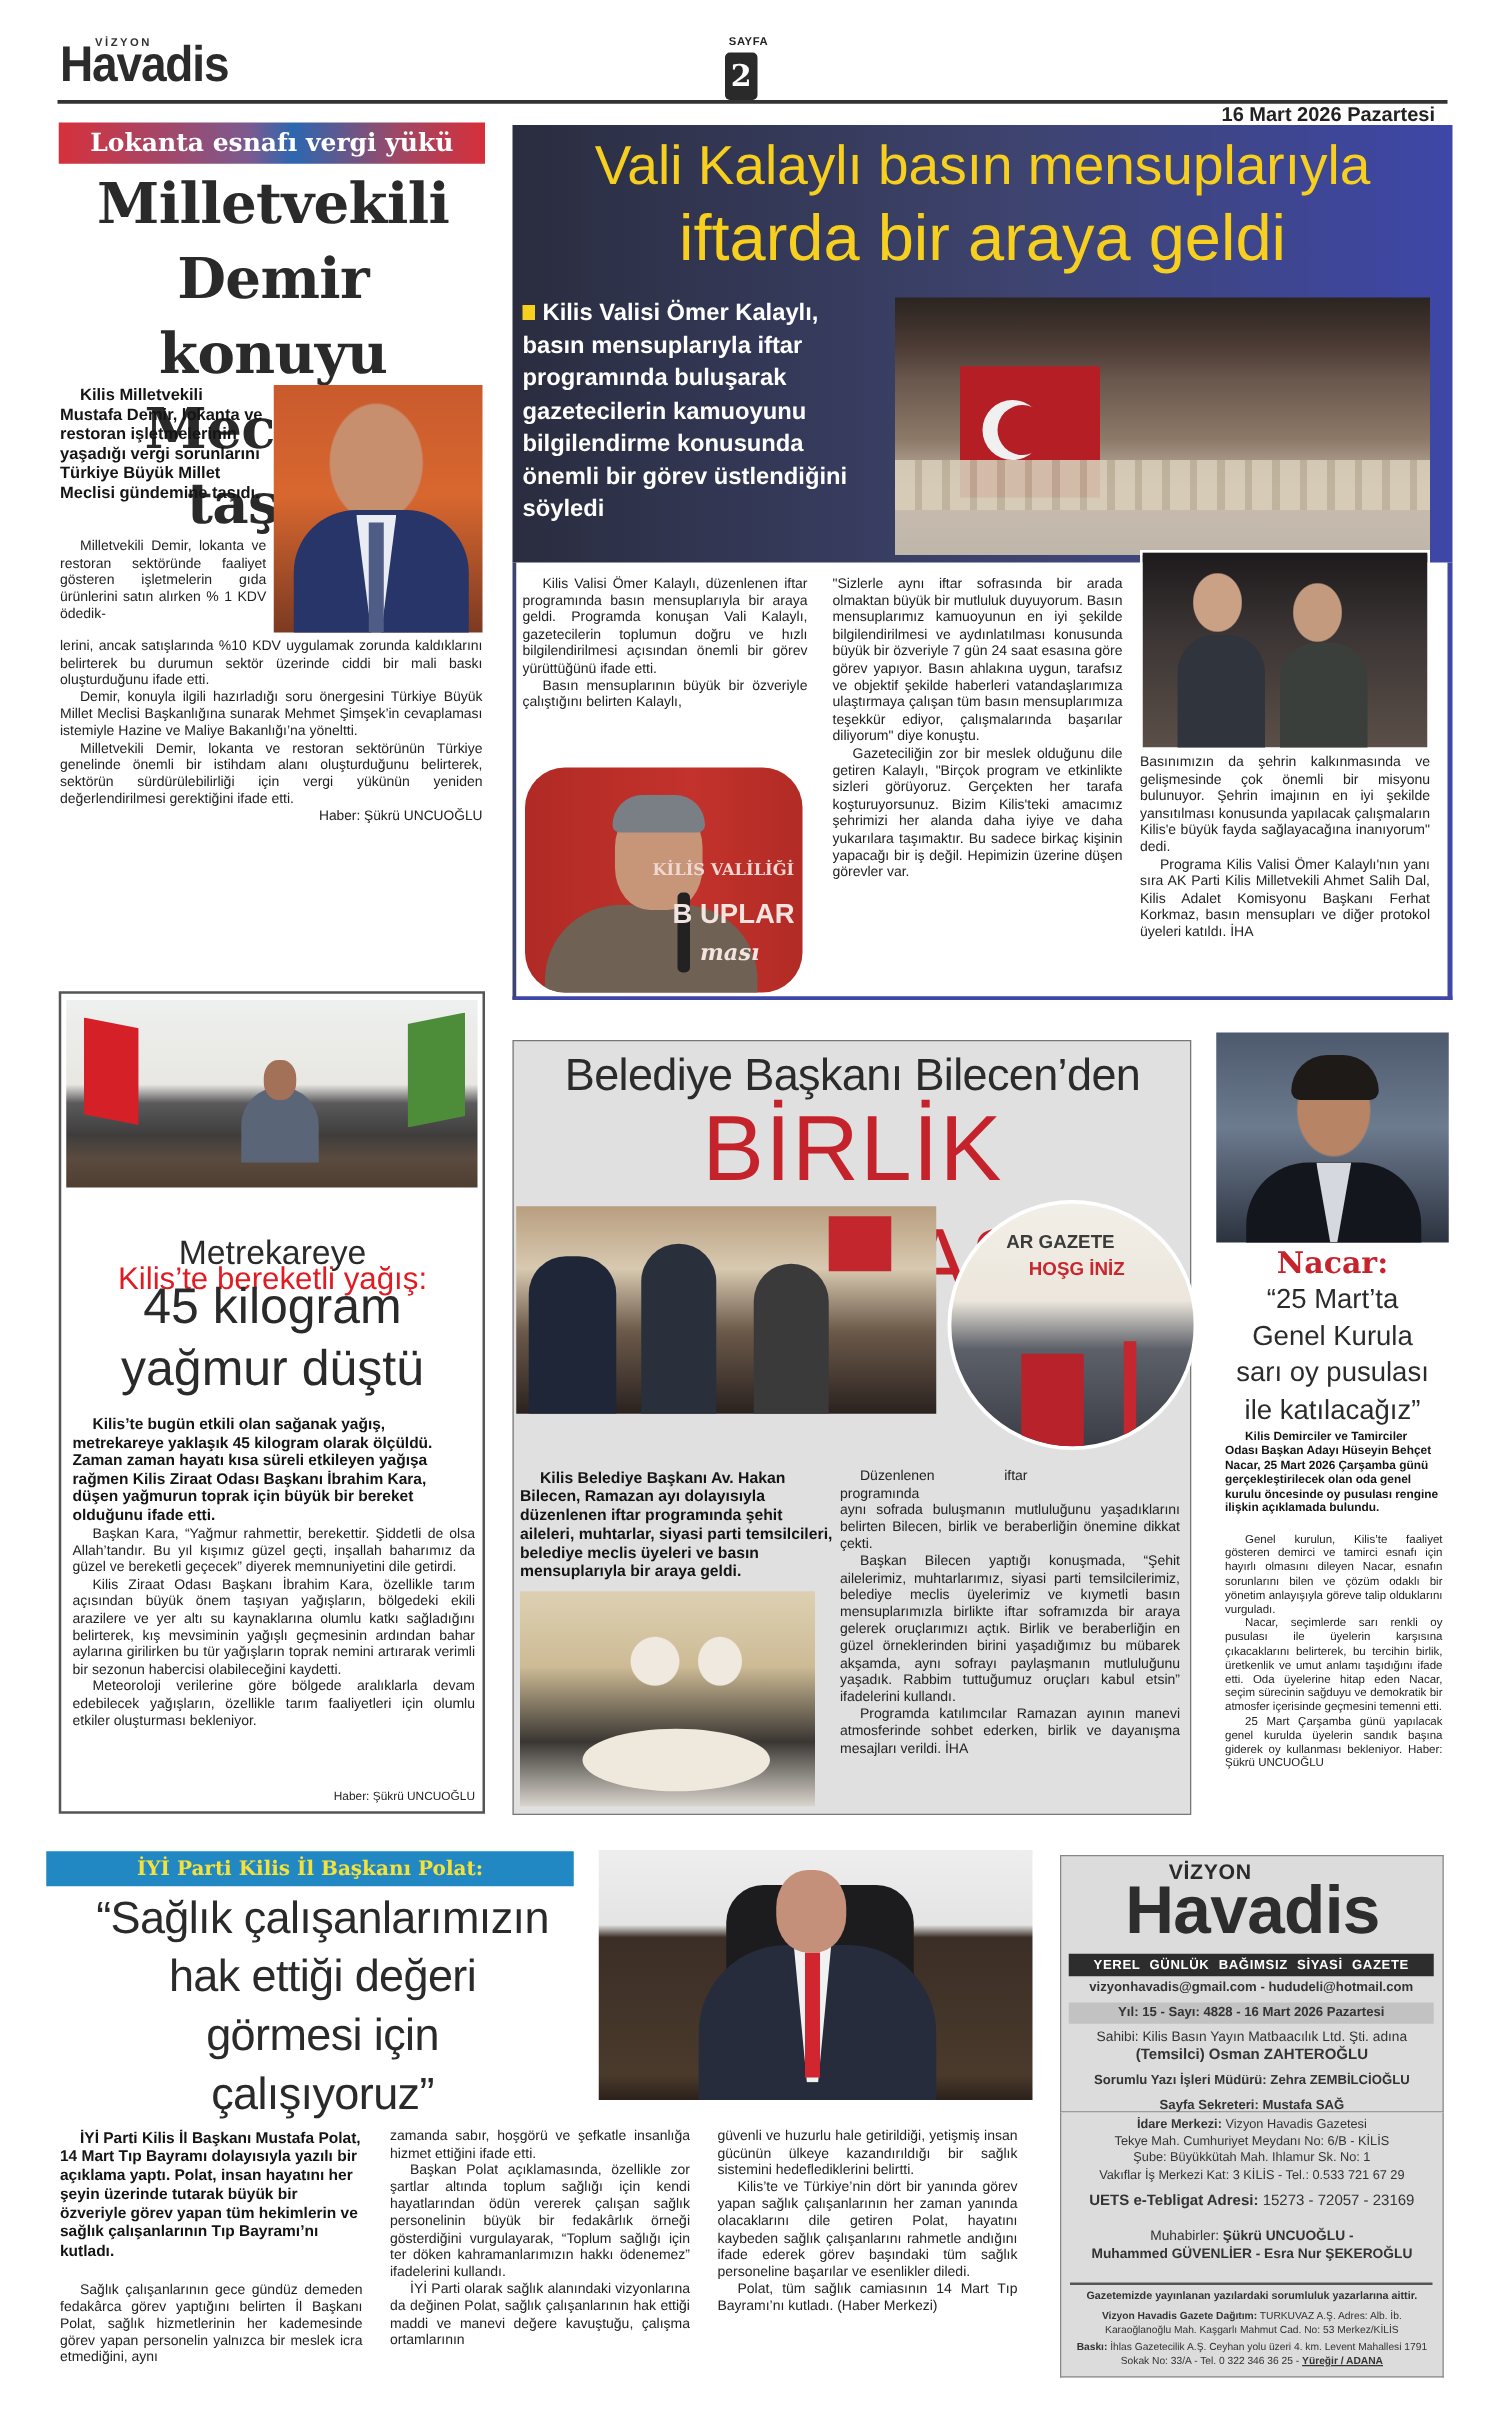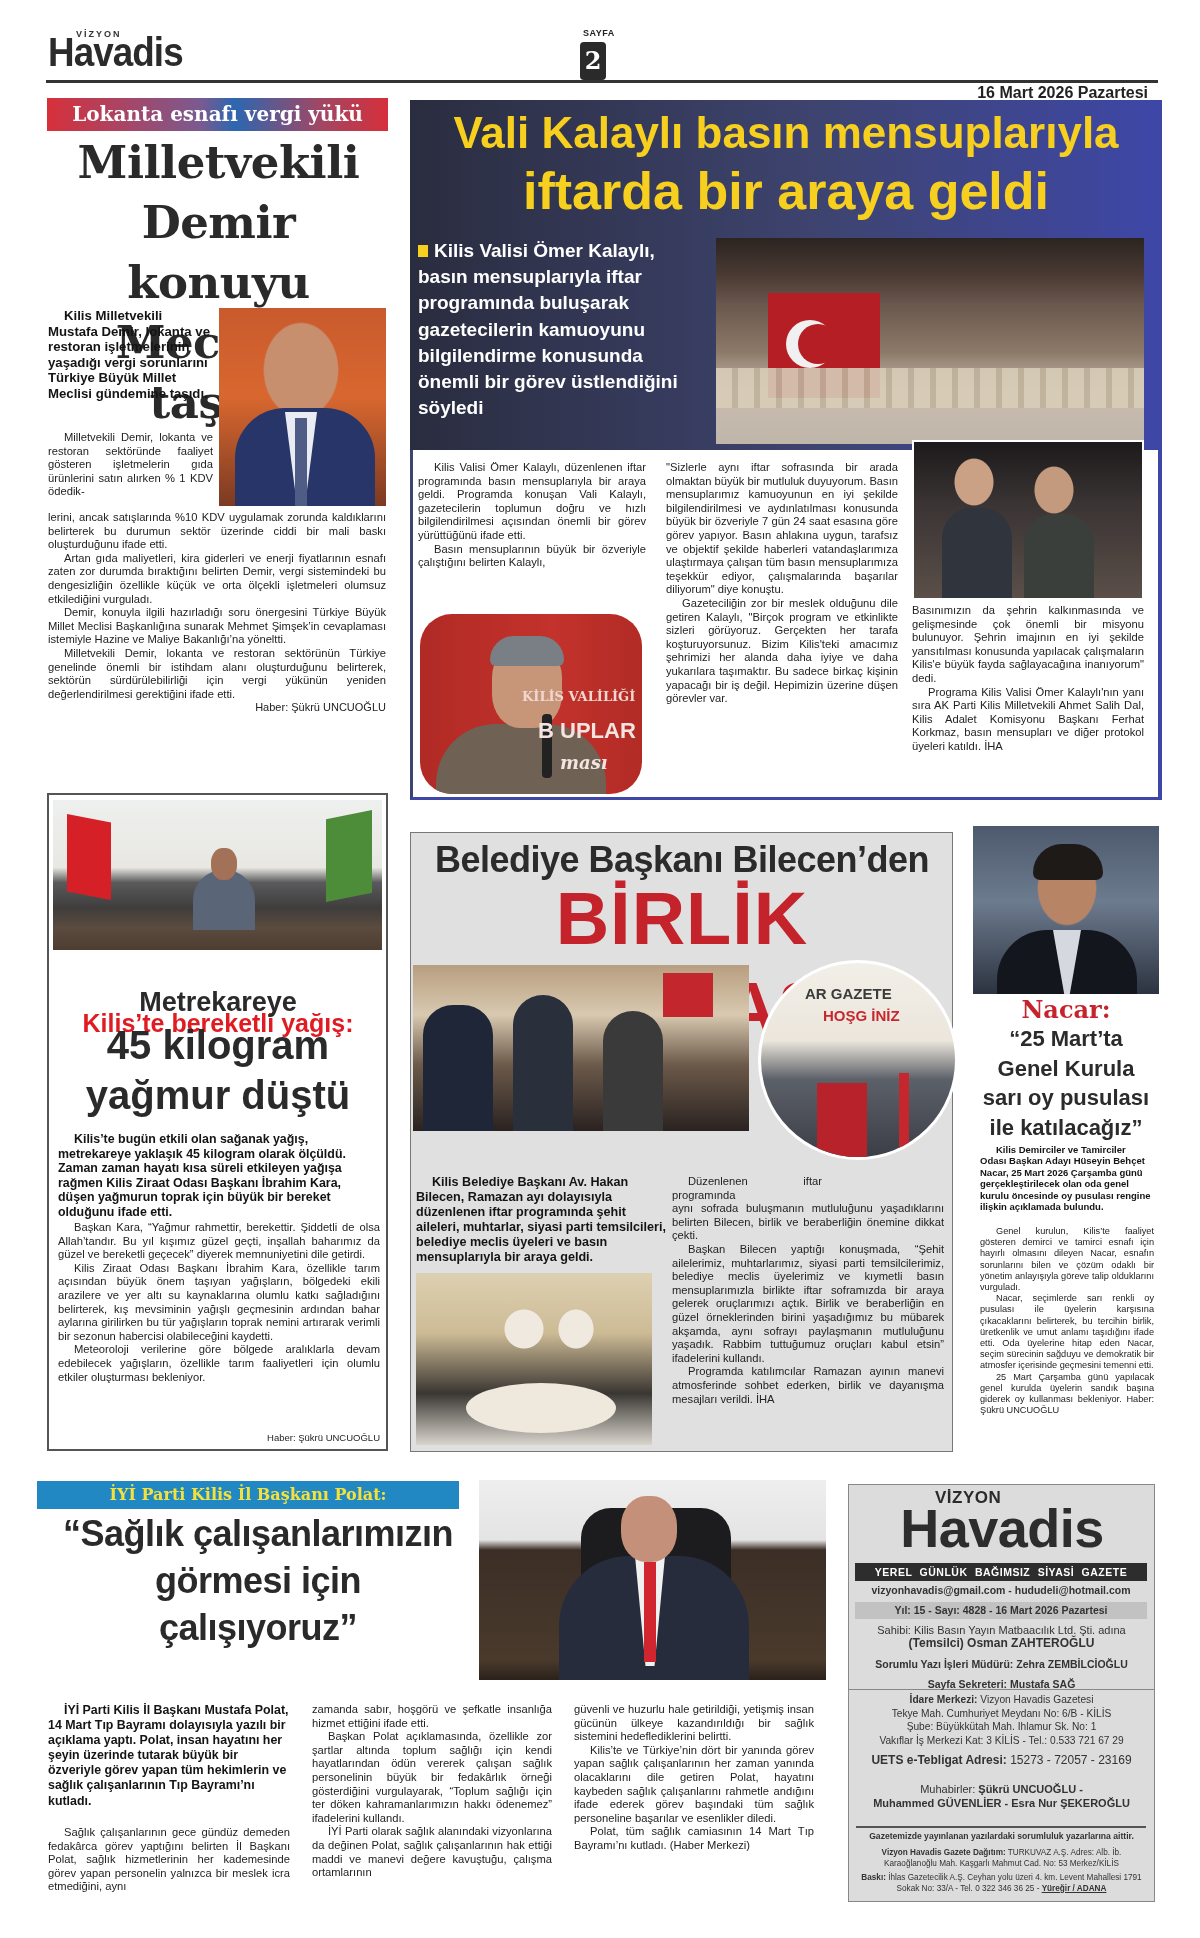--- a/index.html
+++ b/index.html
@@ -1,19 +1,19 @@
 <!DOCTYPE html>
 <html><head>
 <meta charset="utf-8">
 <style>
   * { box-sizing: border-box; margin: 0; padding: 0; }
   html, body { width: 1200px; height: 1938px; background: #ffffff; overflow: hidden; }
   body { position: relative; font-family: "Liberation Sans", sans-serif; color: #1f1f1f; }
   .abs { position: absolute; }
-  .cond { font-family: "Liberation Sans", sans-serif; font-weight: 700; transform-origin: left top; }
+  .cond { font-family: "Liberation Sans", sans-serif; font-weight: 400; transform-origin: left top; }
   .slab { font-family: "DejaVu Serif", serif; font-weight: 700; }
   .body-txt { font-size: 11.2px; line-height: 13.6px; color: #222; text-align: justify; }
   .body-txt p { text-indent: 16px; }
   .lead { font-weight: 700; font-size: 13.2px; line-height: 15.6px; color: #141414; text-align: left; }
   .lead p { text-indent: 16px; }
   .byline { text-align: right; font-size: 11px; }
   .photo { position: absolute; overflow: hidden; }
 
   
   #masthead-logo { left: 48px; top: 26px; width: 190px; height: 50px; }
@@ -173,21 +173,20 @@
     <div class="tie"></div>
 </div>
 <div class="abs lead" id="a1-lead">
     <p>Kilis Milletvekili Mustafa Demir, lokanta ve restoran işletmelerinin yaşadığı vergi sorunlarını Türkiye Büyük Millet Meclisi gündemine taşıdı.</p>
   </div>
 <div class="abs body-txt" id="a1-body-top">
     <p>Milletvekili Demir, lokanta ve restoran sektöründe faaliyet gösteren işletmelerin gıda ürünlerini satın alırken % 1 KDV ödedik-</p>
   </div>
 <div class="abs body-txt" id="a1-body">
   <div>lerini, ancak satışlarında %10 KDV uygulamak zorunda kaldıklarını belirterek bu durumun sektör üzerinde ciddi bir mali baskı oluşturduğunu ifade etti.</div>
-  <p>Artan gıda maliyetleri, kira giderleri ve enerji fiyatlarının esnafı zaten zor durumda bıraktığını belirten Demir, vergi sistemindeki bu dengesizliğin özellikle küçük ve orta ölçekli işletmeleri olumsuz etkilediğini vurguladı.</p>
   <p>Demir, konuyla ilgili hazırladığı soru önergesini Türkiye Büyük Millet Meclisi Başkanlığına sunarak Mehmet Şimşek’in cevaplaması istemiyle Hazine ve Maliye Bakanlığı’na yöneltti.</p>
   <p>Milletvekili Demir, lokanta ve restoran sektörünün Türkiye genelinde önemli bir istihdam alanı oluşturduğunu belirterek, sektörün sürdürülebilirliği için vergi yükünün yeniden değerlendirilmesi gerektiğini ifade etti.</p>
   <div class="byline">Haber: Şükrü UNCUOĞLU</div>
 </div>
 
 <div class="abs" id="a2-box"></div>
 <div class="abs" id="a2-box-ext"></div>
 <div class="abs cond" id="a2-title">
   <div class="l1">Vali Kalaylı basın mensuplarıyla</div>
   <div class="l2">iftarda bir araya geldi</div>
@@ -295,20 +294,21 @@
   </div>
 <div class="abs body-txt" id="a5-body">
   <p>Genel kurulun, Kilis’te faaliyet gösteren demirci ve tamirci esnafı için hayırlı olmasını dileyen Nacar, esnafın sorunlarını bilen ve çözüm odaklı bir yönetim anlayışıyla göreve talip olduklarını vurguladı.</p>
   <p>Nacar, seçimlerde sarı renkli oy pusulası ile üyelerin karşısına çıkacaklarını belirterek, bu tercihin birlik, üretkenlik ve umut anlamı taşıdığını ifade etti. Oda üyelerine hitap eden Nacar, seçim sürecinin sağduyu ve demokratik bir atmosfer içerisinde geçmesini temenni etti.</p>
   <p>25 Mart Çarşamba günü yapılacak genel kurulda üyelerin sandık başına giderek oy kullanması bekleniyor.  Haber: Şükrü UNCUOĞLU</p>
 </div>
 
 <div class="abs slab" id="a6-kicker">İYİ Parti Kilis İl Başkanı Polat:</div>
 <div class="abs cond" id="a6-title">
   <div>“Sağlık çalışanlarımızın</div>
+  <div>hak ettiği değeri</div>
   <div>görmesi için</div>
   <div>çalışıyoruz”</div>
 </div>
 <div class="photo" id="a6-photo">
   <div class="chair"></div>
     <div class="suit"></div>
     <div class="shirt"></div>
     <div class="tie"></div>
     <div class="face"></div>
 </div>

